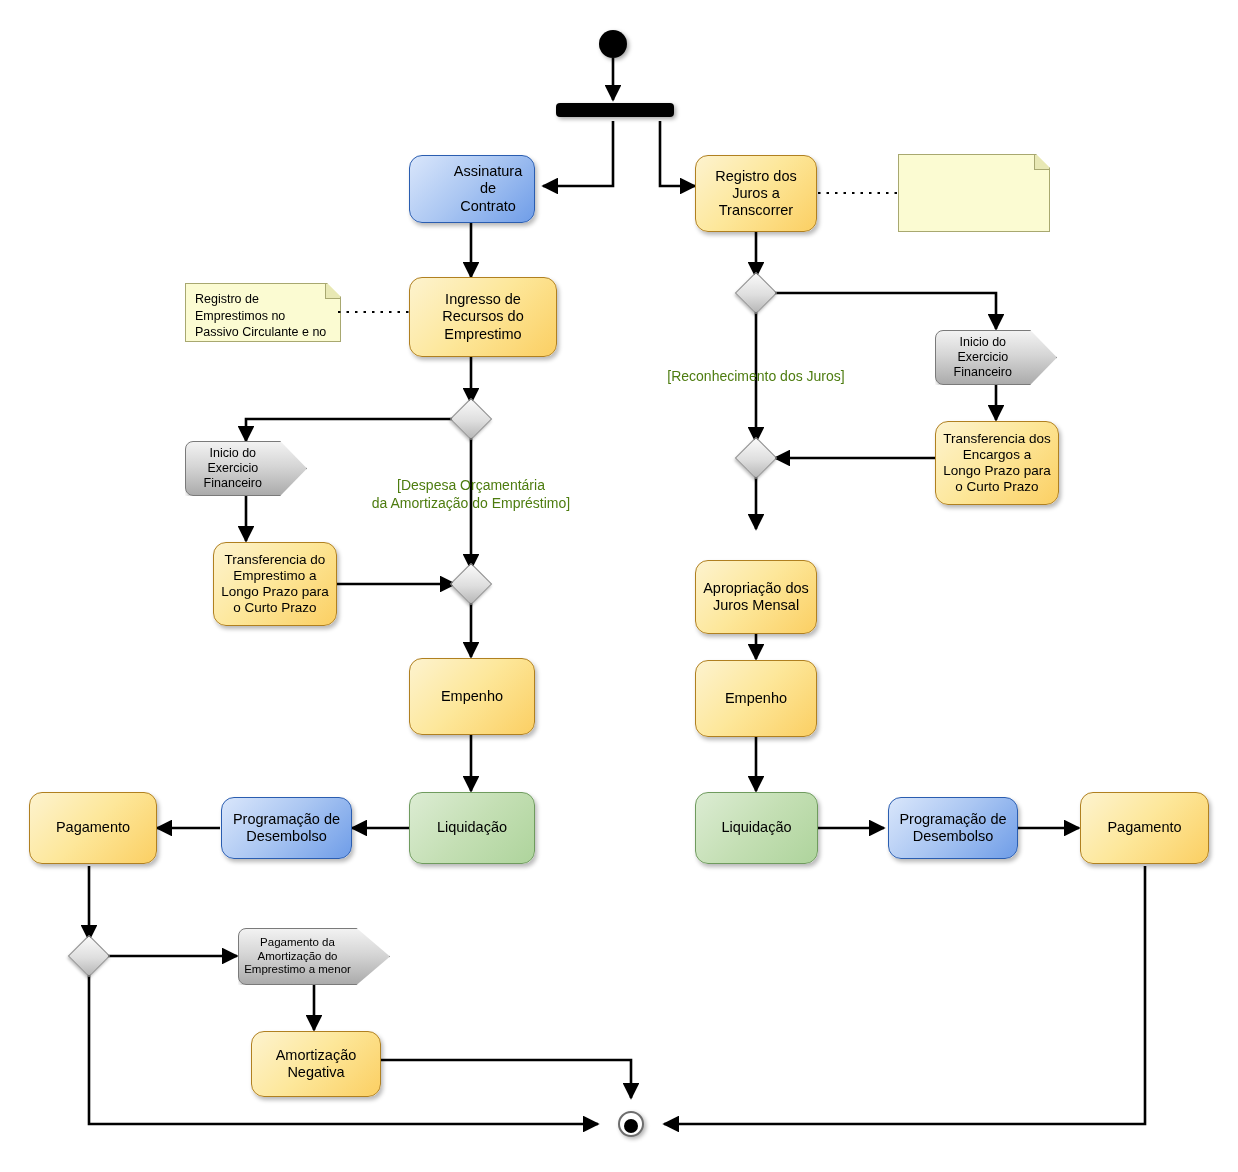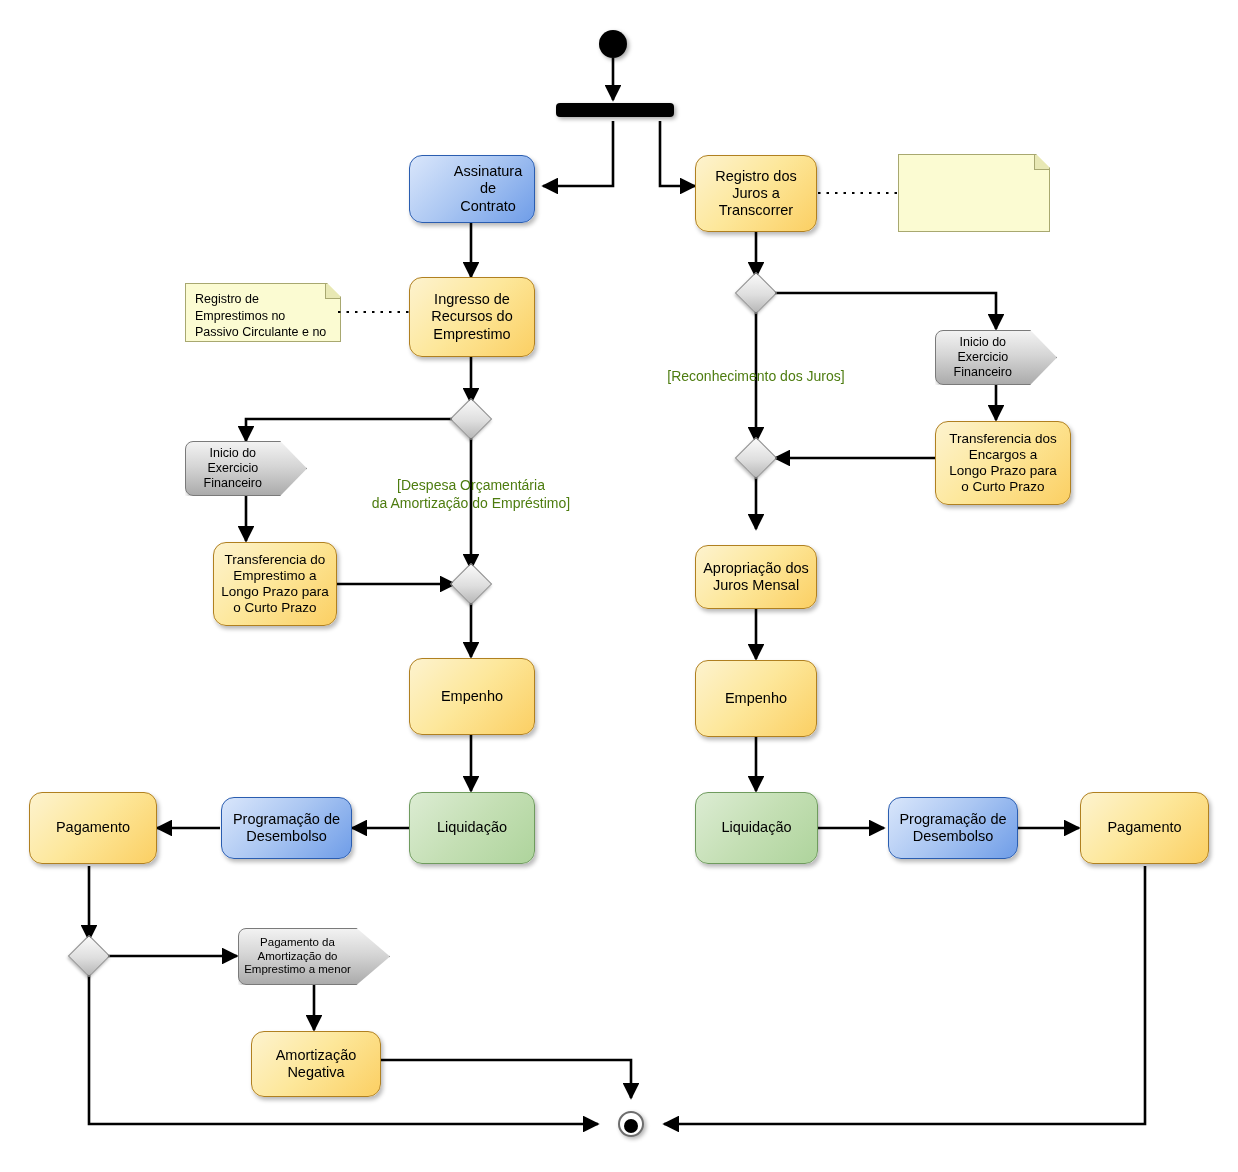--- a/index.html
+++ b/index.html
@@ -209,21 +209,21 @@
 
   <div class="node start-node" style="left:599px; top:30px;"></div>
 
   <div class="node fork-bar" style="left:556px; top:103px; width:118px;"></div>
 
   <div class="node act blue" style="left:409px; top:155px; width:126px; height:68px;padding-left:32px;">
     <span class="lbl" style="white-space:pre-line;">Assinatura de
 Contrato</span>
   </div>
 
-  <div class="node act" style="left:409px; top:277px; width:126px; height:80px;">
+  <div class="node act" style="left:409px; top:277px; width:148px; height:80px;">
     <span class="lbl" style="white-space:pre-line;">Ingresso de
 Recursos do
 Emprestimo</span>
   </div>
 
   <div class="node note" style="left:185px; top:283px; width:156px; height:59px;">
     <span>Registro de Emprestimos no Passivo Circulante e no Passivo Não Circulante</span>
     <div class="note-fold" style="right:0; top:0;"></div>
   </div>
 
@@ -297,30 +297,30 @@
   <div class="node diamond" style="left:741px; top:278px;"></div>
 
   <div class="edge-label" style="left:634px; top:368px; width:244px;">[Reconhecimento dos Juros]</div>
 
   <div class="node signal" style="left:935px; top:330px; width:122px; height:55px;">
     <span class="lbl" style="white-space:pre-line;">Inicio do
 Exercicio
 Financeiro</span>
   </div>
 
-  <div class="node act" style="left:935px; top:421px; width:136px; height:84px;">
+  <div class="node act" style="left:935px; top:421px; width:124px; height:84px;">
     <span class="lbl" style="white-space:pre-line; font-size:13.5px;">Transferencia dos
 Encargos a
 Longo Prazo para
 o Curto Prazo</span>
   </div>
 
   <div class="node diamond" style="left:741px; top:443px;"></div>
 
-  <div class="node act" style="left:695px; top:545px; width:122px; height:64px;text-align:center;">
+  <div class="node act" style="left:695px; top:560px; width:122px; height:74px;text-align:center;">
     <span class="lbl" style="white-space:pre-line;">Apropriação dos
 Juros Mensal</span>
   </div>
 
   <div class="node act" style="left:695px; top:660px; width:122px; height:77px;">
     <span class="lbl" style="white-space:pre-line;">Empenho</span>
   </div>
 
   <div class="node act green" style="left:695px; top:792px; width:123px; height:72px;">
     <span class="lbl" style="white-space:pre-line;">Liquidação</span>

